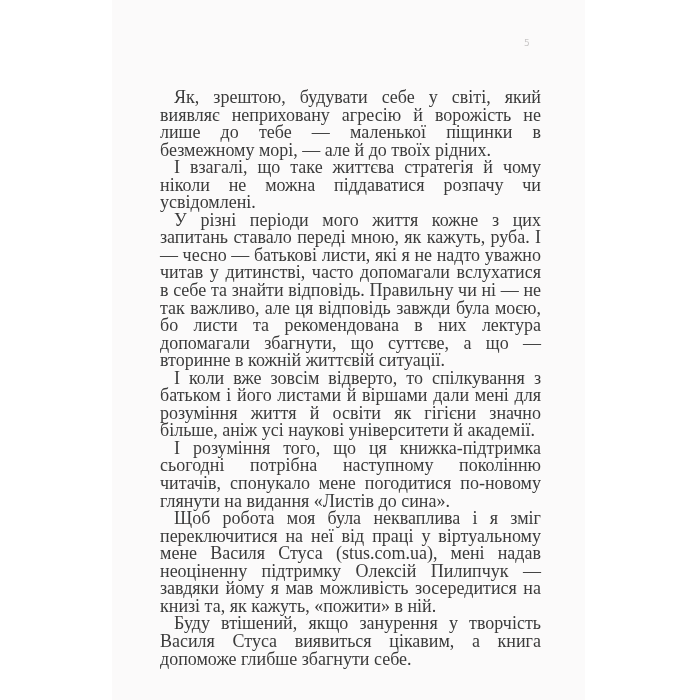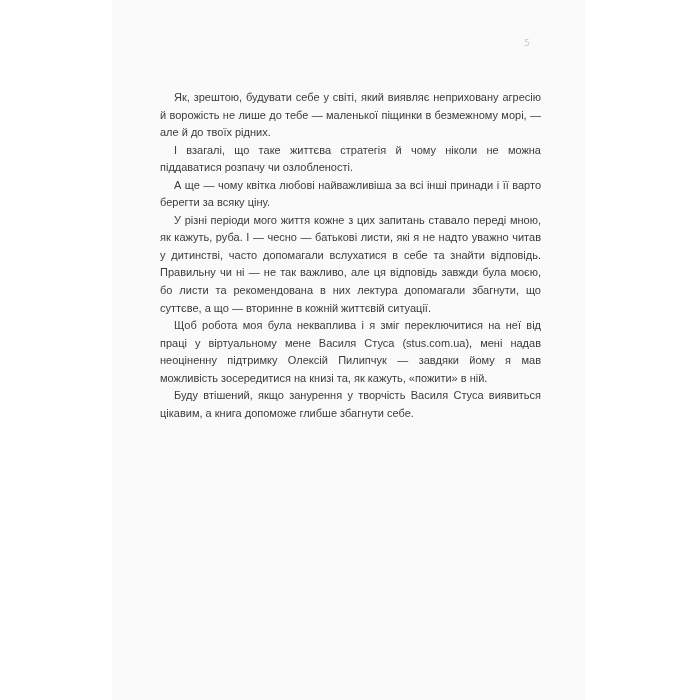--- a/index.html
+++ b/index.html
@@ -58,42 +58,43 @@
     top: 89px;
     width: 381px;
   }
 
   p.para {
     margin: 0;
     padding: 0;
     text-align: justify;
     text-justify: inter-word;
     text-indent: 14px;
-    font-size: 11px;
+    font-size: 18px;
     line-height: 17.55px;
     color: #3b3b3b;
-    font-family: Liberation Sans, sans-serif;
+    font-family: Liberation Serif, serif;
     -webkit-font-smoothing: antialiased;
     hyphens: manual;
   }
 </style>
 </head>
 <body>
 
 <div class="page-sheet">
 
   <div class="paper"></div>
 
   <div class="page-number">
     <span class="pn-inner">5</span>
   </div>
 
   <div class="text-block">
     <p class="para">Як, зрештою, будувати себе у світі, який виявляє неприховану агресію й ворожість не лише до тебе — маленької піщинки в безмежному морі, — але й до твоїх рідних.</p>
-    <p class="para">І взагалі, що таке життєва стратегія й чому ніколи не можна піддаватися розпачу чи озлобленості.</p>
-    <p class="para">А ще — чому квітка любові найважливіша за всі інші принади і її варто берегти за всяку ціну.</p>
+    <p class="para">І взагалі, що таке життєва стратегія й чому ніколи не можна піддаватися розпачу чи усвідомлені.</p>
     <p class="para">У різні періоди мого життя кожне з цих запитань ставало переді мною, як кажуть, руба. І — чесно — батькові листи, які я не надто уважно читав у дитинстві, часто допомагали вслухатися в себе та знайти відповідь. Правильну чи ні — не так важливо, але ця відповідь завжди була моєю, бо листи та рекомендована в них лектура допомагали збагнути, що суттєве, а що — вторинне в кожній життєвій ситуації.</p>
+    <p class="para">І коли вже зовсім відверто, то спілкування з батьком і його листами й віршами дали мені для розуміння життя й освіти як гігієни значно більше, аніж усі наукові університети й академії.</p>
+    <p class="para">І розуміння того, що ця книжка-підтримка сьогодні потрібна наступному поколінню читачів, спонукало мене погодитися по-новому глянути на видання «Листів до сина».</p>
     <p class="para">Щоб робота моя була некваплива і я зміг переключитися на неї від праці у віртуальному мене Василя Стуса (stus.com.ua), мені надав неоціненну підтримку Олексій Пилипчук — завдяки йому я мав можливість зосередитися на книзі та, як кажуть, «пожити» в ній.</p>
     <p class="para">Буду втішений, якщо занурення у творчість Василя Стуса виявиться цікавим, а книга допоможе глибше збагнути себе.</p>
 
   </div>
 
 </div>
 
 </body></html>

